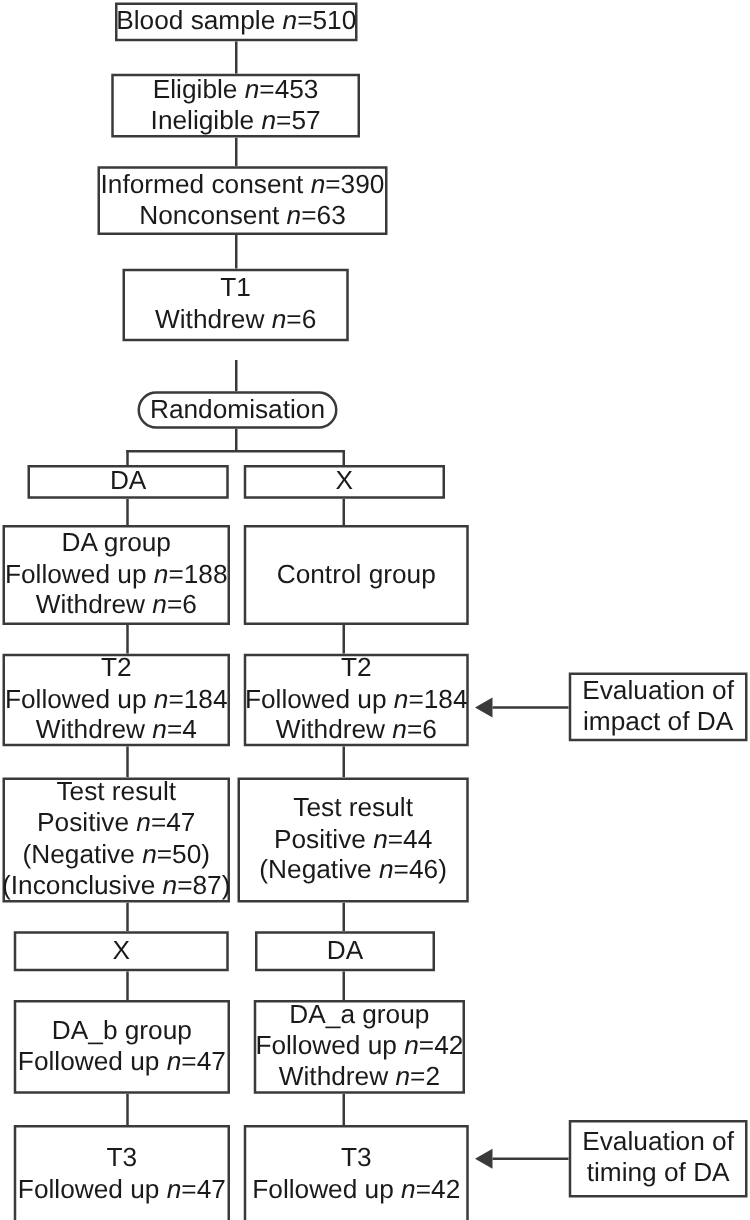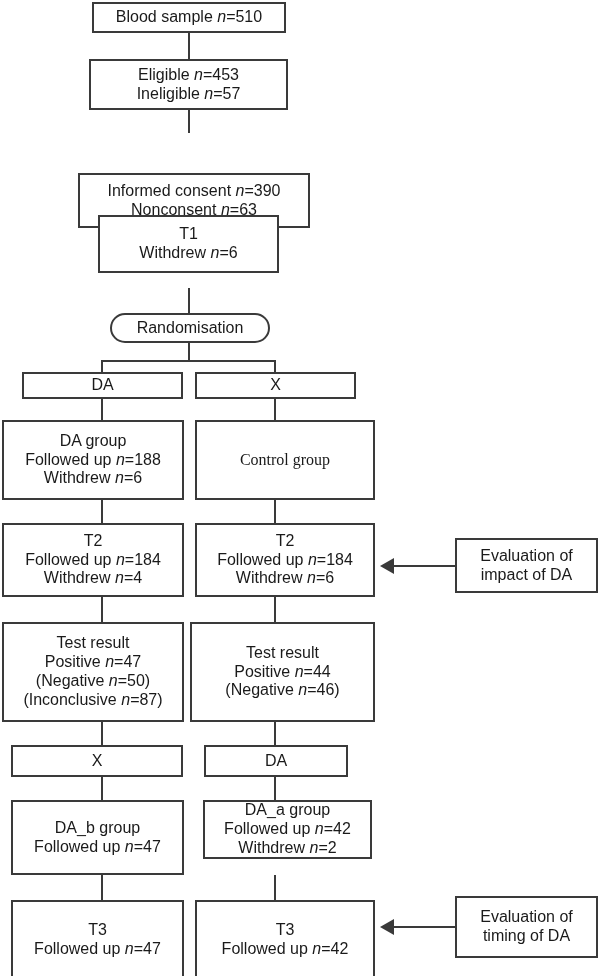--- a/index.html
+++ b/index.html
@@ -21,21 +21,21 @@
     position: absolute;
     box-sizing: border-box;
     border: 2px solid #f9a8d4;
     background: #ffffff;
     display: flex;
     flex-direction: column;
     align-items: center;
     justify-content: center;
     text-align: center;
     line-height: 1.18;
-    font-size: 16px;
+    font-size: 21px;
     z-index: 3;
   }
   .node .ln {
     display: block;
     white-space: nowrap;
   }
   .node .ln i {
     font-style: italic;
   }
   .conn {
@@ -96,21 +96,21 @@
 
   <div class="node" style="left: 92px; top: 2px; width: 194px; height: 31px; border-color: rgb(58, 58, 58);">
     <span class="ln">Blood sample <i>n</i>=510</span>
   </div>
 
   <div class="node" style="left: 89px; top: 59px; width: 199px; height: 51px; border-color: rgb(58, 58, 58);">
     <span class="ln">Eligible <i>n</i>=453</span>
     <span class="ln">Ineligible <i>n</i>=57</span>
   </div>
 
-  <div class="node" style="left: 78px; top: 133px; width: 232px; height: 55px; border-color: rgb(58, 58, 58); margin-top: 40px;">
+  <div class="node" style="left: 78px; top: 133px; width: 232px; height: 55px; border-color: rgb(58, 58, 58);">
     <span class="ln">Informed consent <i>n</i>=390</span>
     <span class="ln">Nonconsent <i>n</i>=63</span>
   </div>
 
   <div class="node" style="left: 98px; top: 215px; width: 181px; height: 58px; border-color: rgb(58, 58, 58);">
     <span class="ln">T1</span>
     <span class="ln">Withdrew <i>n</i>=6</span>
   </div>
 
   <div class="node" style="left: 110px; top: 313px; width: 160px; height: 30px; border-color: rgb(58, 58, 58); border-radius: 15px;">
@@ -124,21 +124,21 @@
   <div class="node" style="left: 195px; top: 372px; width: 161px; height: 27px; border-color: rgb(58, 58, 58);">
     <span class="ln">X</span>
   </div>
 
   <div class="node" style="left: 2px; top: 420px; width: 182px; height: 80px; border-color: rgb(58, 58, 58);">
     <span class="ln">DA group</span>
     <span class="ln">Followed up <i>n</i>=188</span>
     <span class="ln">Withdrew <i>n</i>=6</span>
   </div>
 
-  <div class="node" style="left: 195px; top: 420px; width: 180px; height: 80px; border-color: rgb(58, 58, 58); font-family: Liberation Serif, serif;">
+  <div class="node" style="left: 195px; top: 420px; width: 180px; height: 80px; border-color: rgb(58, 58, 58);">
     <span class="ln">Control group</span>
   </div>
 
   <div class="node" style="left: 2px; top: 523px; width: 182px; height: 74px; border-color: rgb(58, 58, 58);">
     <span class="ln">T2</span>
     <span class="ln">Followed up <i>n</i>=184</span>
     <span class="ln">Withdrew <i>n</i>=4</span>
   </div>
 
   <div class="node" style="left: 195px; top: 523px; width: 180px; height: 74px; border-color: rgb(58, 58, 58);">
@@ -166,21 +166,21 @@
 
   <div class="node" style="left: 204px; top: 745px; width: 144px; height: 32px; border-color: rgb(58, 58, 58);">
     <span class="ln">DA</span>
   </div>
 
   <div class="node" style="left: 11px; top: 800px; width: 173px; height: 75px; border-color: rgb(58, 58, 58);">
     <span class="ln">DA_b group</span>
     <span class="ln">Followed up <i>n</i>=47</span>
   </div>
 
-  <div class="node" style="left: 203px; top: 800px; width: 169px; height: 59px; border-color: rgb(58, 58, 58);">
+  <div class="node" style="left: 203px; top: 800px; width: 169px; height: 75px; border-color: rgb(58, 58, 58);">
     <span class="ln">DA_a group</span>
     <span class="ln">Followed up <i>n</i>=42</span>
     <span class="ln">Withdrew <i>n</i>=2</span>
   </div>
 
   <div class="node" style="left: 11px; top: 900px; width: 173px; height: 80px; border-color: rgb(58, 58, 58);">
     <span class="ln">T3</span>
     <span class="ln">Followed up <i>n</i>=47</span>
   </div>
 

